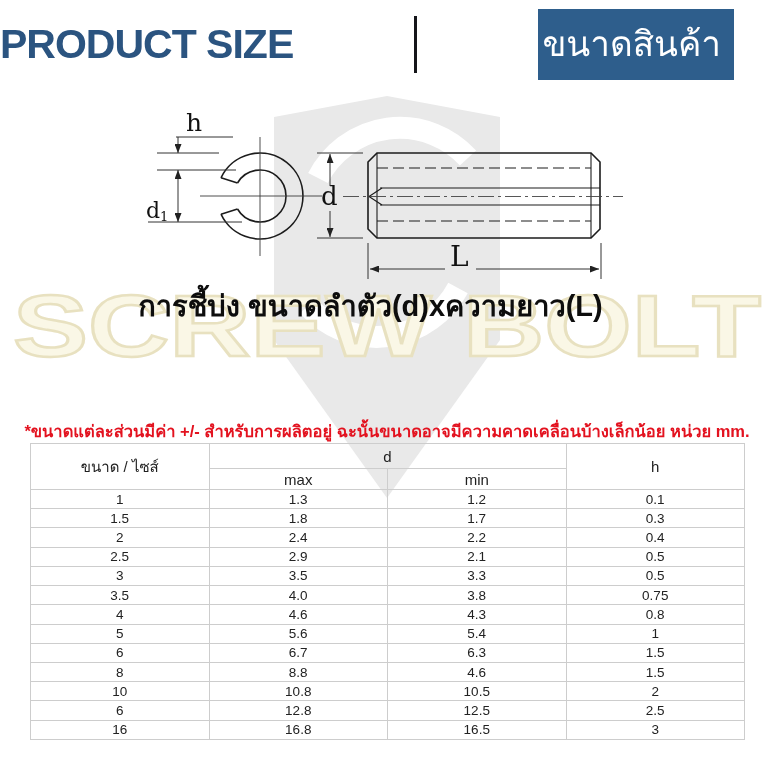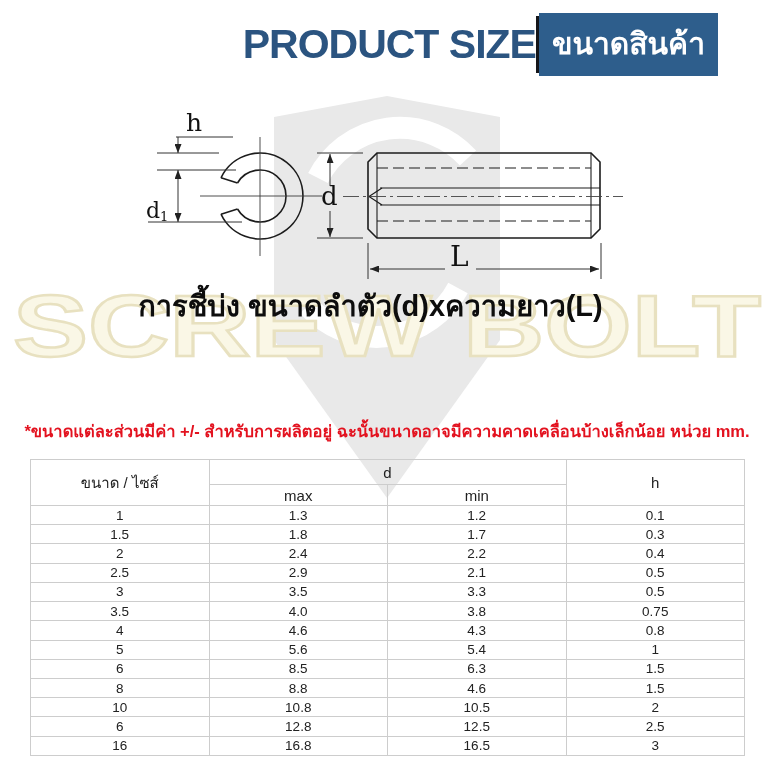--- a/index.html
+++ b/index.html
@@ -4,47 +4,47 @@
 <style>
   html,body { margin:0; padding:0; background:#ffffff; }
   .page {
     position:relative; width:774px; height:774px; background:#fff;
     font-family:"Liberation Sans", sans-serif; overflow:hidden;
   }
   svg.layer { position:absolute; left:0; top:0; width:774px; height:774px; pointer-events:none; }
 
   
   .header {
-    position:absolute; top:13px; left:0; right:56px; height:62px;
-    display:flex; align-items:center; justify-content:flex-end; gap:0; z-index:3;
+    position:absolute; top:13px; left:0; right:40px; height:62px;
+    display:flex; align-items:center; justify-content:space-between; gap:0; z-index:3;
   }
   .header-title {
     color:#2b5480; font-size:41px; font-weight:bold; letter-spacing:-1px; white-space:nowrap;
   }
   .header-divider { width:3px; height:57px; background:#15161a; }
   .header-badge {
-    background:#2e5e8c; color:#ffffff; font-weight:bold; font-size:30px;
-    padding:7px 13px 9px 13px; white-space:nowrap;
+    background:#2e5e8c; color:#ffffff; font-weight:normal; font-size:35px;
+    padding:7px 13px 9px 4px; white-space:nowrap;
   }
 
   
   .desc {
     position:absolute; top:291px; left:0; width:677px; text-align:center; z-index:3;
     color:#0d0d0d; font-weight:bold; font-size:29px; line-height:30px;margin-left:32px;
   }
   .note {
     position:absolute; top:393px; left:0; width:774px; text-align:center; z-index:3;
     color:#e3121f; font-size:16.5px; font-weight:bold; white-space:nowrap;margin-top:25px;
   }
 
   
   .table-wrap { position:absolute; left:30px; top:443px; width:715px; height:297px; z-index:3; }
   table.size-table {
     width:715px; height:297px; border-collapse:collapse; background:transparent;
-    table-layout:fixed; color:#222;margin-top:16px;
+    table-layout:fixed; color:#222;
   }
   table.size-table th, table.size-table td {
     border:1px solid #cdcdcd; text-align:center; vertical-align:middle;
     font-weight:normal; padding:0; background:transparent;
   }
   table.size-table th { font-size:15px; color:#1f1f1f; }
   table.size-table td { font-size:13.5px; }
   tr.hdr-d  { height:25px; }
   tr.hdr-mm { height:21px; }
 </style>
@@ -192,21 +192,21 @@
       <td>0.8</td>
     </tr>
           <tr>
       <td>5</td>
       <td>5.6</td>
       <td>5.4</td>
       <td>1</td>
     </tr>
           <tr>
       <td>6</td>
-      <td>8.5</td>
+      <td>6.7</td>
       <td>6.3</td>
       <td>1.5</td>
     </tr>
           <tr>
       <td>8</td>
       <td>8.8</td>
       <td>4.6</td>
       <td>1.5</td>
     </tr>
           <tr>

